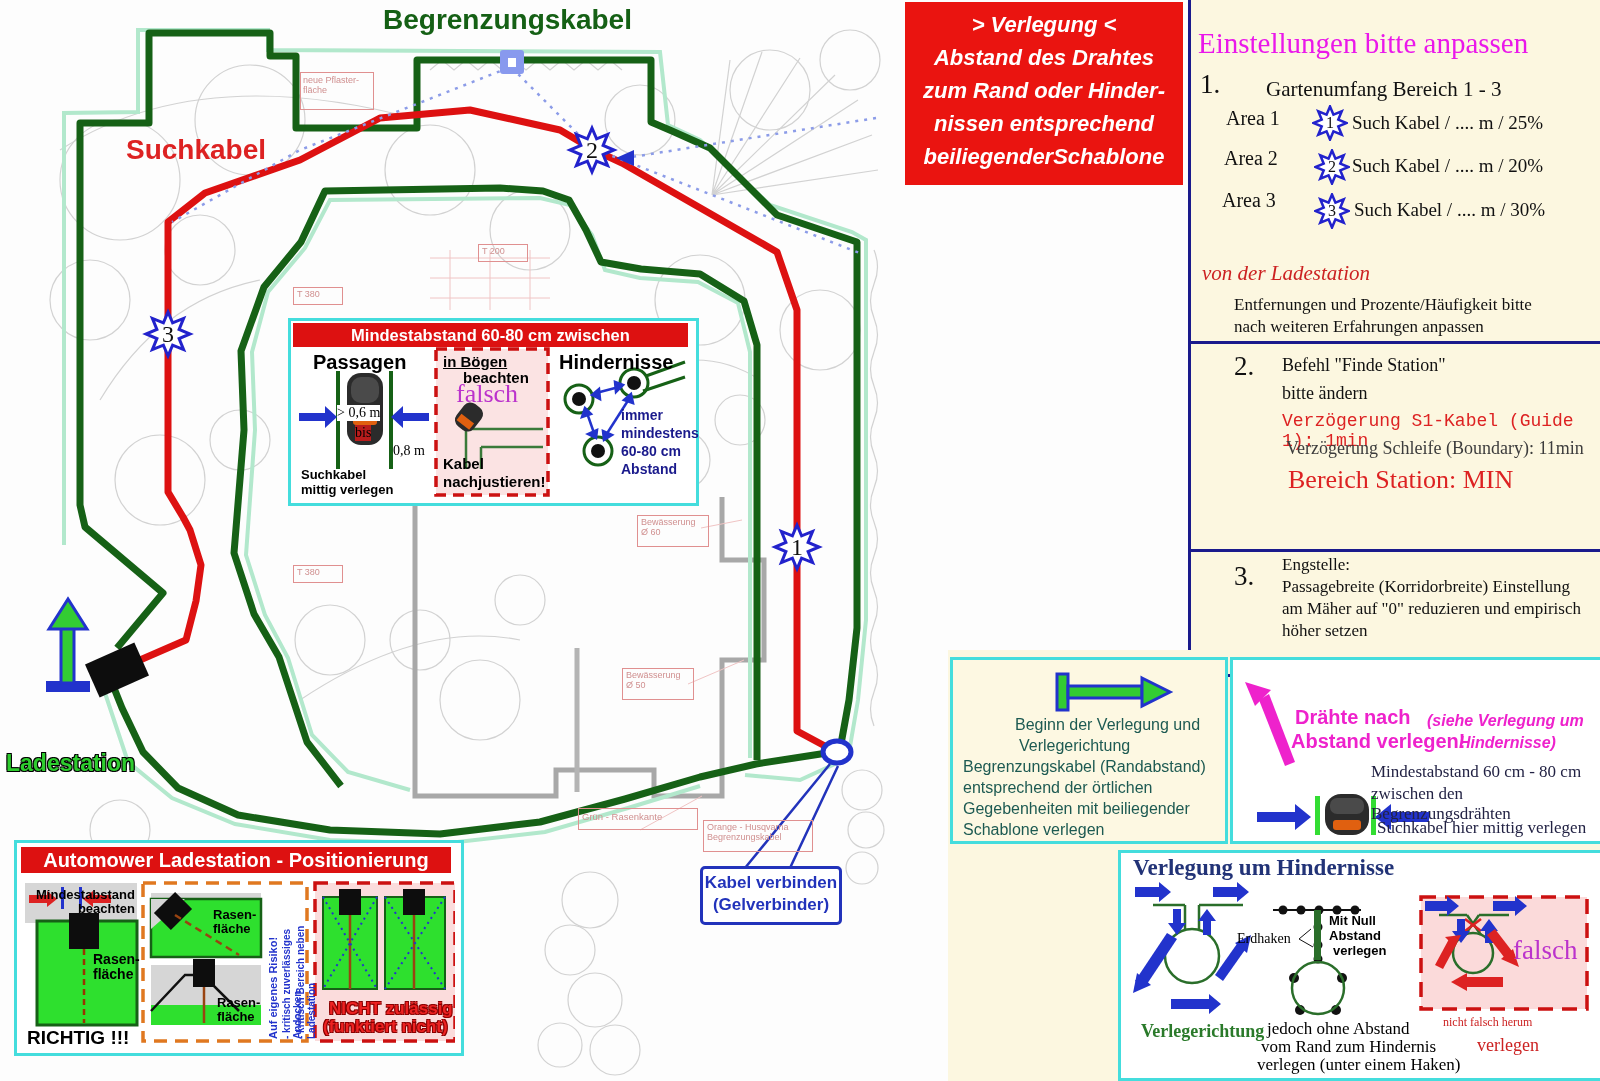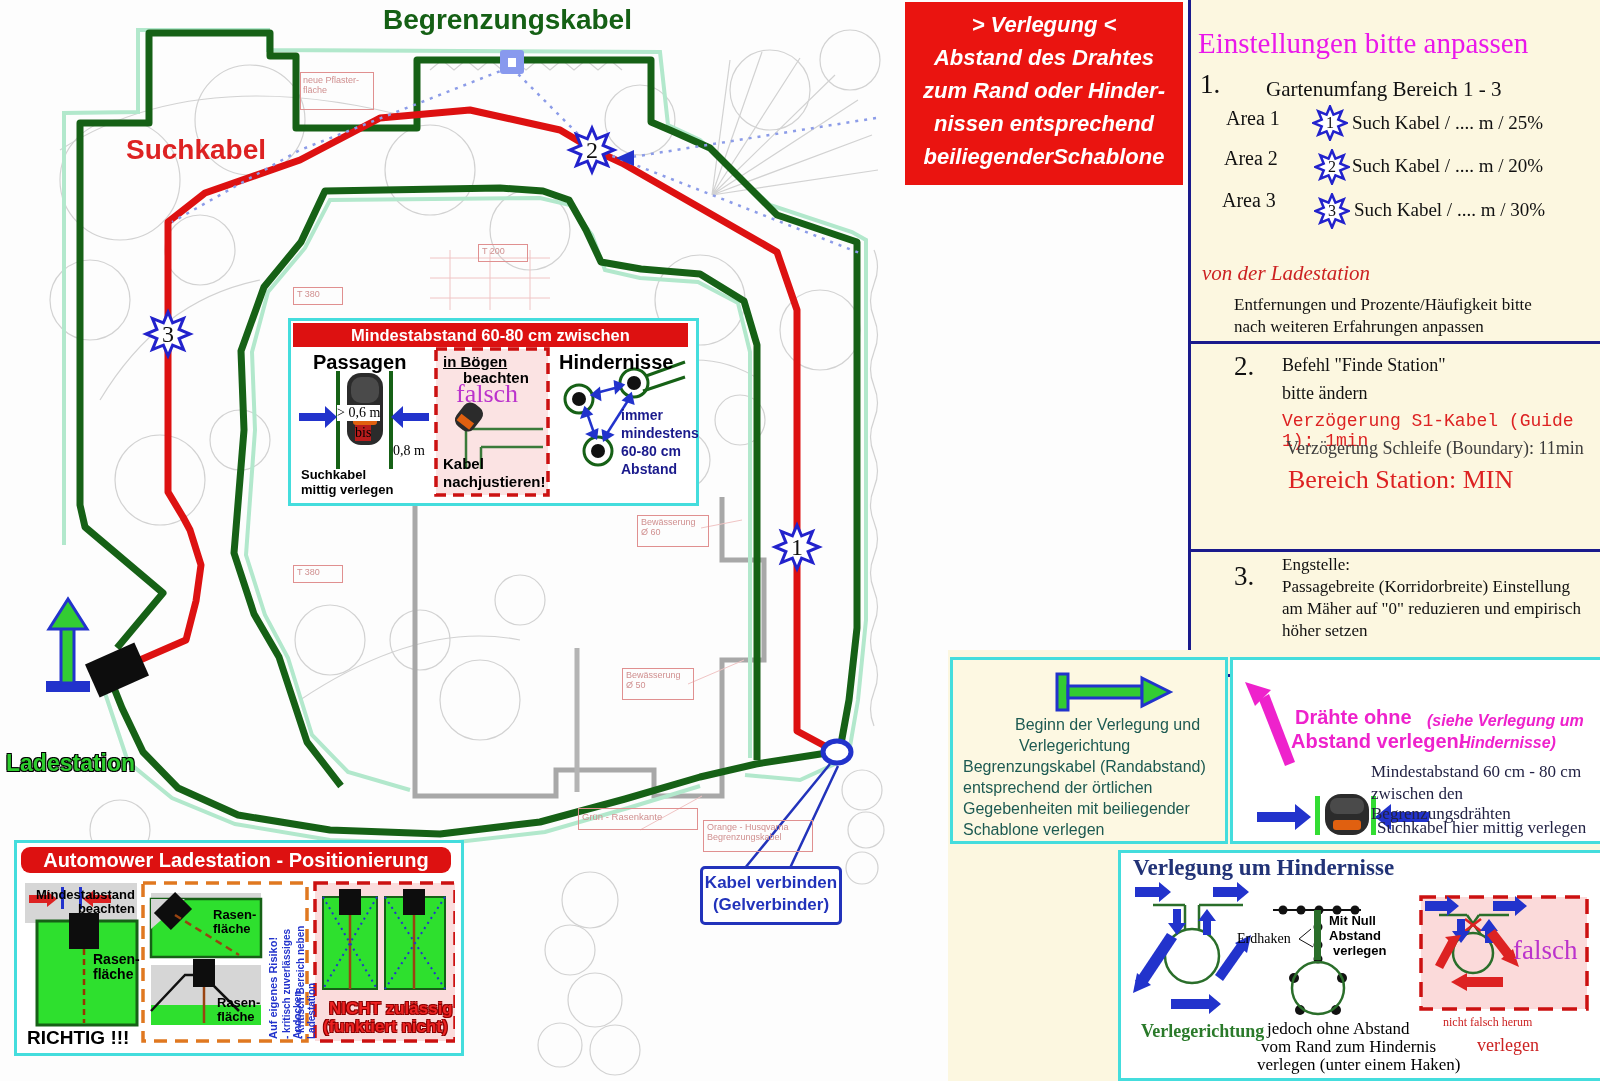--- a/index.html
+++ b/index.html
@@ -259,21 +259,21 @@
     <div class="abs b" style="left:152px;top:134px;font-size:15px;">Kabel</div>
     <div class="abs b" style="left:152px;top:152px;font-size:15px;">nachjustieren!</div>
     <div class="abs b" style="left:268px;top:30px;font-size:20px;">Hindernisse</div>
     <div class="abs b" style="left:330px;top:86px;font-size:14px;color:#1a1a8c;">immer</div>
     <div class="abs b" style="left:330px;top:104px;font-size:14px;color:#1a1a8c;">mindestens</div>
     <div class="abs b" style="left:330px;top:122px;font-size:14px;color:#1a1a8c;">60-80 cm</div>
     <div class="abs b" style="left:330px;top:140px;font-size:14px;color:#1a1a8c;">Abstand</div>
   </div>
 
   <div class="abs cyanbox" style="left:14px;top:840px;width:444px;height:210px;z-index:4;">
-    <div class="abs hdrband" style="left:4px;top:4px;width:430px;height:26px;font-size:20px;line-height:26px;border-radius:9px;">Automower Ladestation - Positionierung</div>
+    <div class="abs hdrband" style="left:4px;top:4px;width:430px;height:26px;font-size:20px;line-height:26px;">Automower Ladestation - Positionierung</div>
     <svg class="abs" style="left:0;top:0;" width="438" height="204" viewBox="0 0 438 204">
       <rect x="8" y="40" width="112" height="40" fill="#d6d6d6"></rect>
       <rect x="20" y="78" width="100" height="104" fill="#2ee02e" stroke="#166116" stroke-width="3"></rect>
       <rect x="52" y="70" width="30" height="36" fill="#0d0d0d"></rect>
       <path d="M 67,106 L 67,180" stroke="#993300" stroke-width="2.5" stroke-dasharray="6 4"></path>
       <polygon points="12,52 30,52 30,48 40,56 30,64 30,60 12,60" fill="#dd2222"></polygon>
       <polygon points="94,52 76,52 76,48 66,56 76,64 76,60 94,60" fill="#dd2222"></polygon>
       <rect x="44" y="44" width="3" height="22" fill="#2233cc"></rect>
         <rect x="62" y="44" width="3" height="22" fill="#2233cc"></rect>
       <rect x="126" y="40" width="164" height="158" fill="none" stroke="#e07820" stroke-width="3.5" stroke-dasharray="13 8"></rect>
@@ -334,21 +334,21 @@
       <polygon points="12,22 38,30 22,46" fill="#ee22cc"></polygon>
       <polygon points="26,40 36,34 62,102 52,106" fill="#ee22cc"></polygon>
       <rect x="82" y="136" width="5" height="39" fill="#33dd33"></rect>
       <rect x="138" y="136" width="5" height="39" fill="#33dd33"></rect>
       <rect x="92" y="134" width="44" height="41" rx="16" fill="#2b2b2b"></rect>
       <rect x="97" y="138" width="34" height="16" rx="7" fill="#4a4a4a"></rect>
       <rect x="100" y="160" width="28" height="10" rx="3" fill="#e06010"></rect>
       <polygon points="24,152 62,152 62,144 78,157 62,170 62,162 24,162" fill="#2233cc"></polygon>
       <polygon points="196,152 158,152 158,144 142,157 158,170 158,162 196,162" fill="#2233cc"></polygon>
     </svg>
-    <div class="abs b" style="left:62px;top:46px;font-size:20px;color:#ee22cc;">Drähte ohne</div>
+    <div class="abs b" style="left:62px;top:46px;font-size:20px;color:#ee22cc;">Drähte nach</div>
     <div class="abs b" style="left:58px;top:70px;font-size:20px;color:#ee22cc;">Abstand verlegen!</div>
     <div class="abs b i" style="left:194px;top:52px;font-size:16px;color:#ee22cc;">(siehe Verlegung um</div>
     <div class="abs b i" style="left:226px;top:74px;font-size:16px;color:#ee22cc;">Hindernisse)</div>
     <div class="abs serif" style="left:138px;top:102px;font-size:17px;color:#222244;">Mindestabstand 60 cm - 80 cm</div>
     <div class="abs serif" style="left:138px;top:124px;font-size:17px;color:#222244;">zwischen den Begrenzungsdrähten</div>
     <div class="abs serif" style="left:144px;top:158px;font-size:17px;color:#222244;">Suchkabel hier mittig verlegen</div>
   </div>
 
   <div class="abs cyanbox" style="left:1118px;top:850px;width:479px;height:225px;z-index:4;">
     <div class="abs serif b" style="left:12px;top:2px;font-size:23px;color:#223377;">Verlegung um Hindernisse</div>

